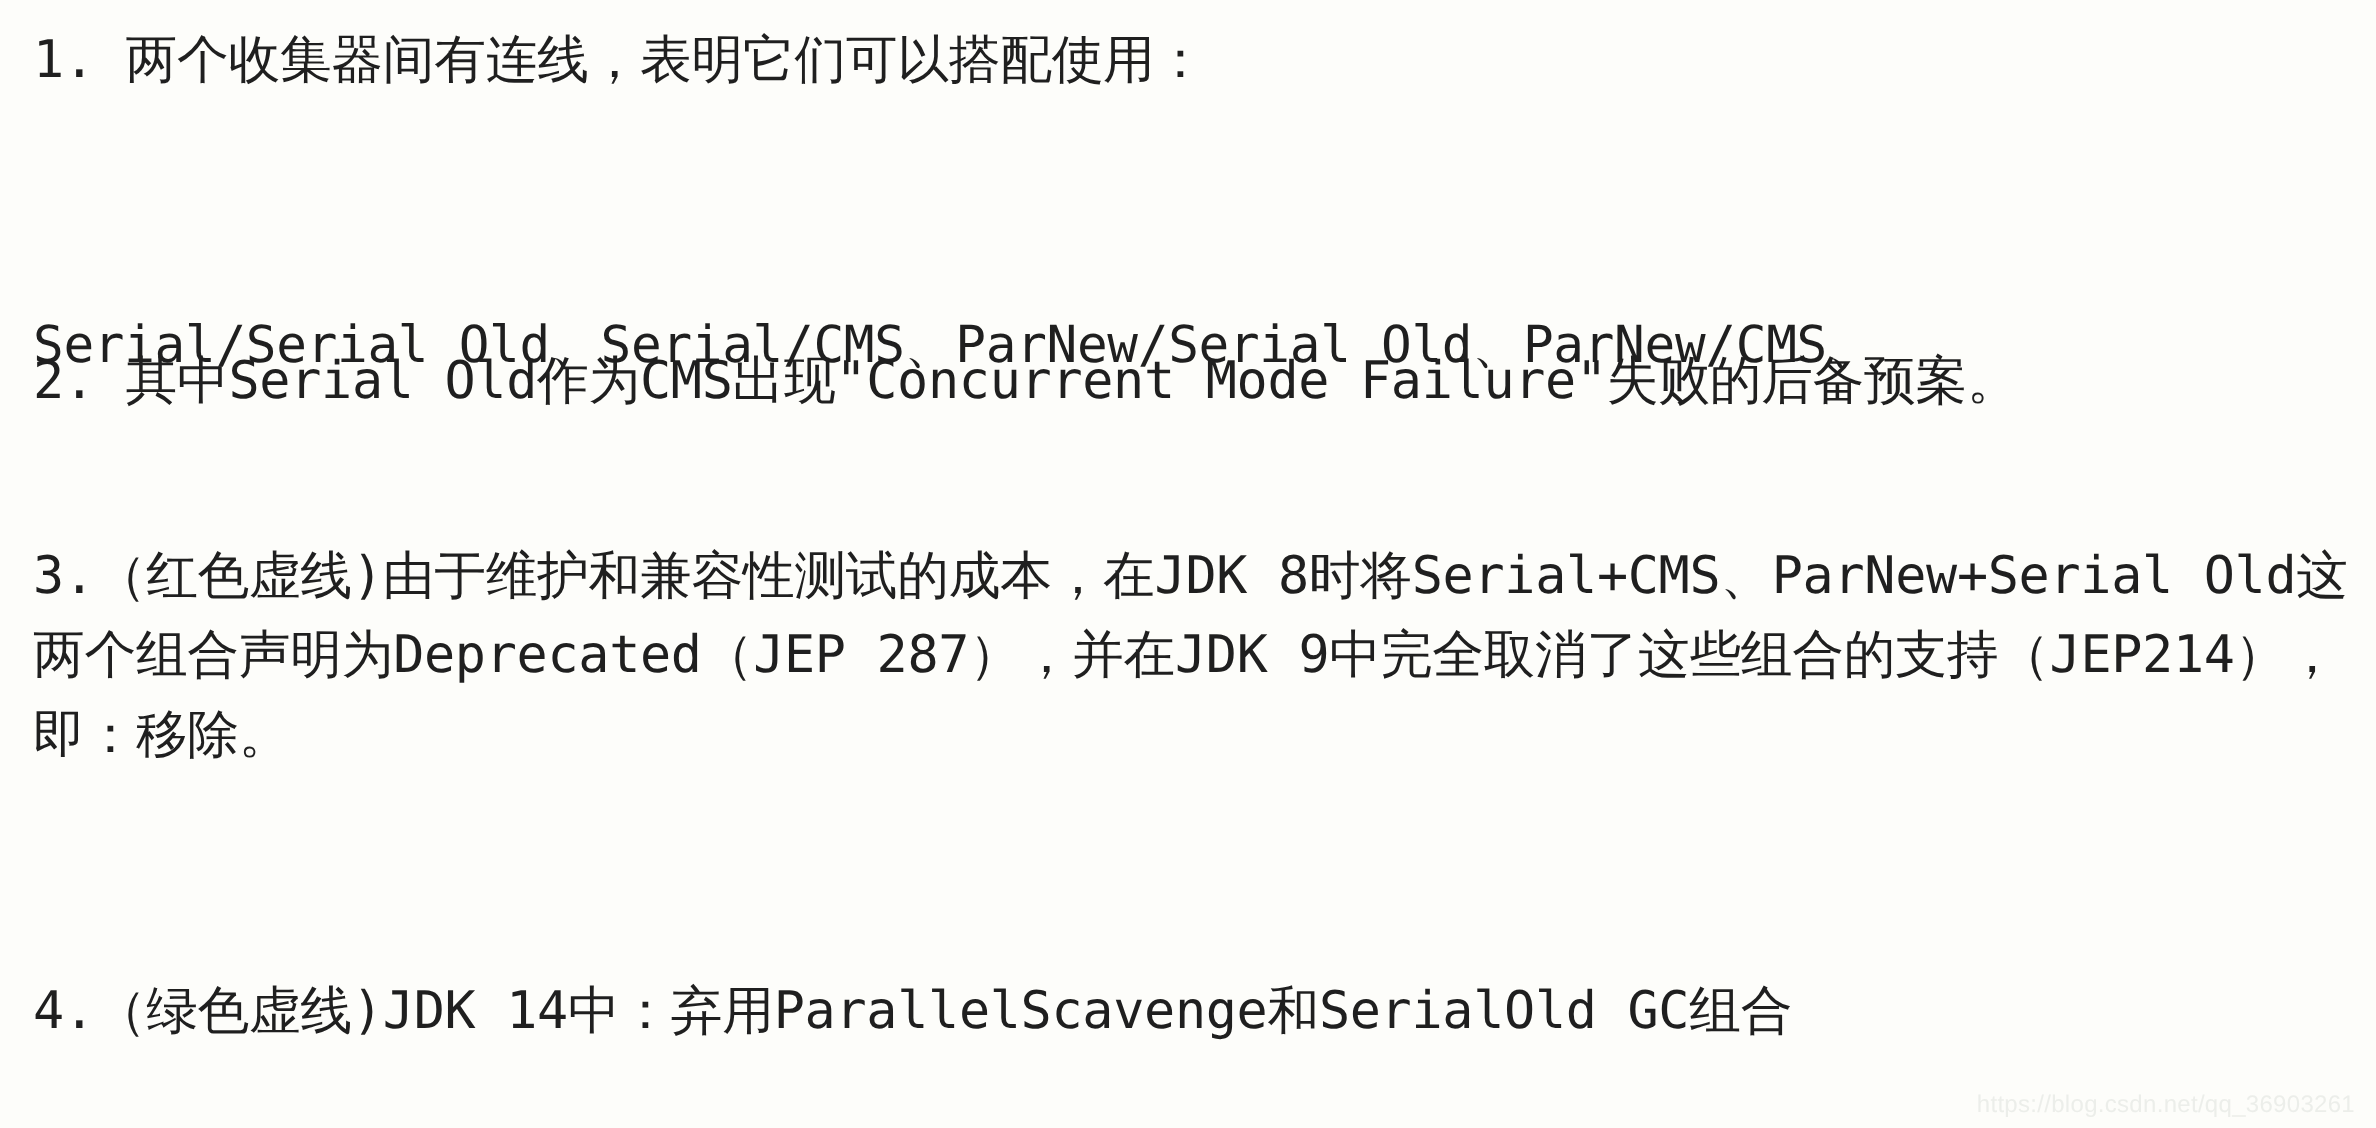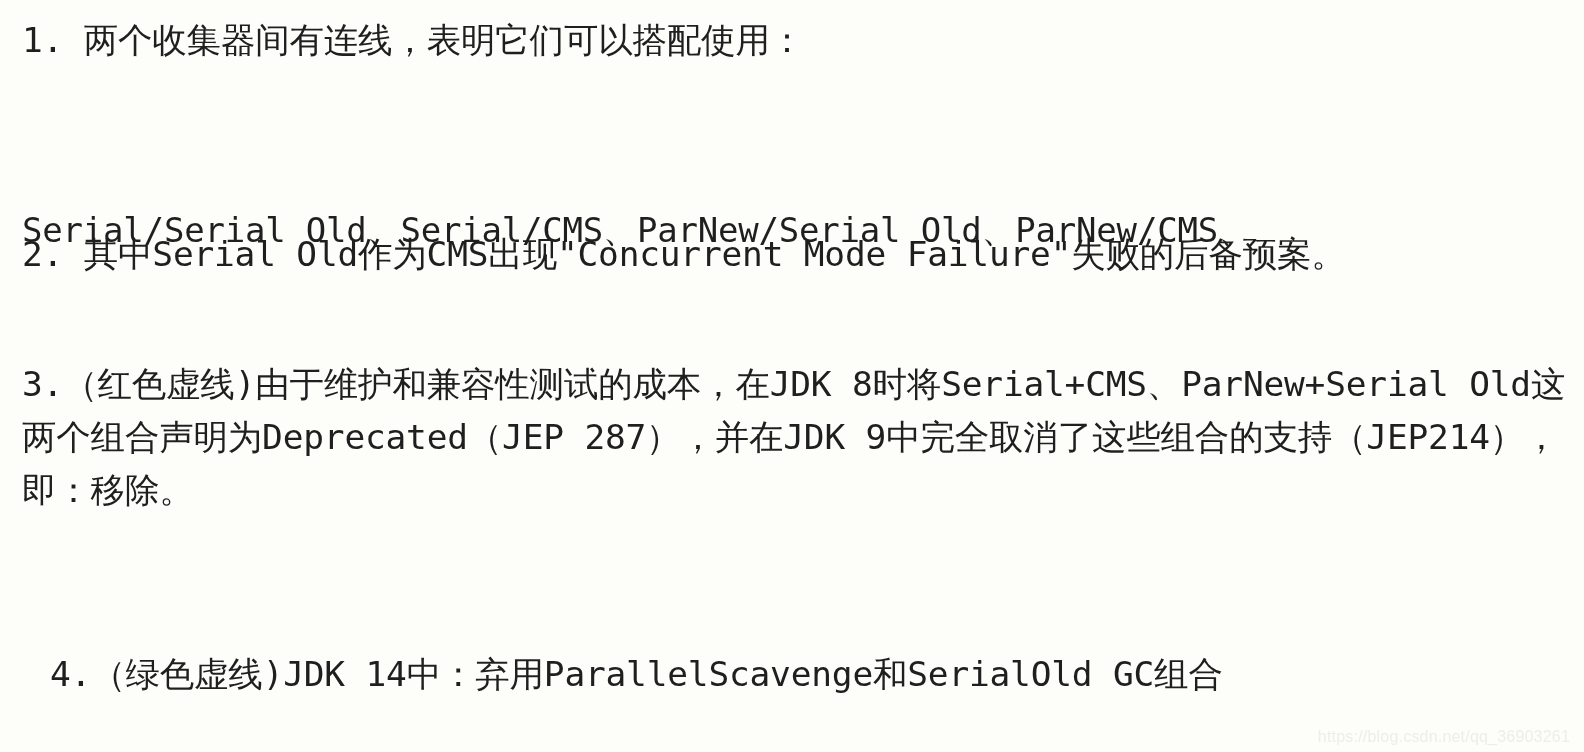--- a/index.html
+++ b/index.html
@@ -58,21 +58,20 @@
     letter-spacing: -0.2px;
   }
 
   .codeline {
     display: block;
     white-space: pre;
   }
 
   .indent-line {
     display: block;
-    margin-left: 28px;
   }
 
   #watermark {
     position: absolute;
     right: 14px;
     bottom: 6px;
     font-family: "Liberation Sans", sans-serif;
     font-size: 16px;
     color: #eceeea;
     letter-spacing: 0.2px;

